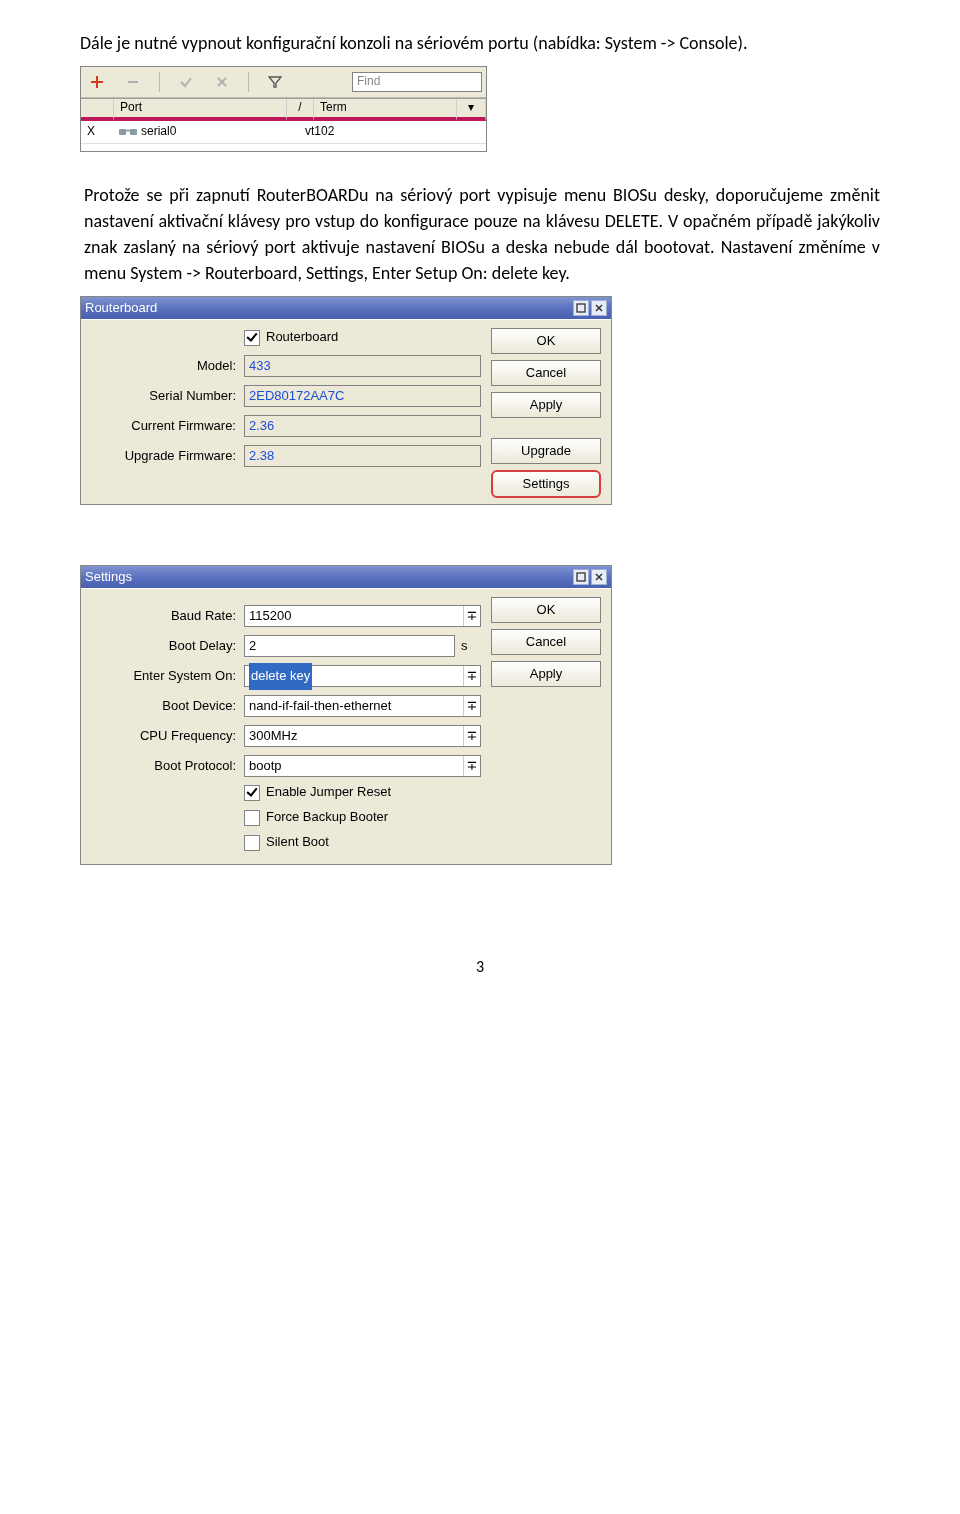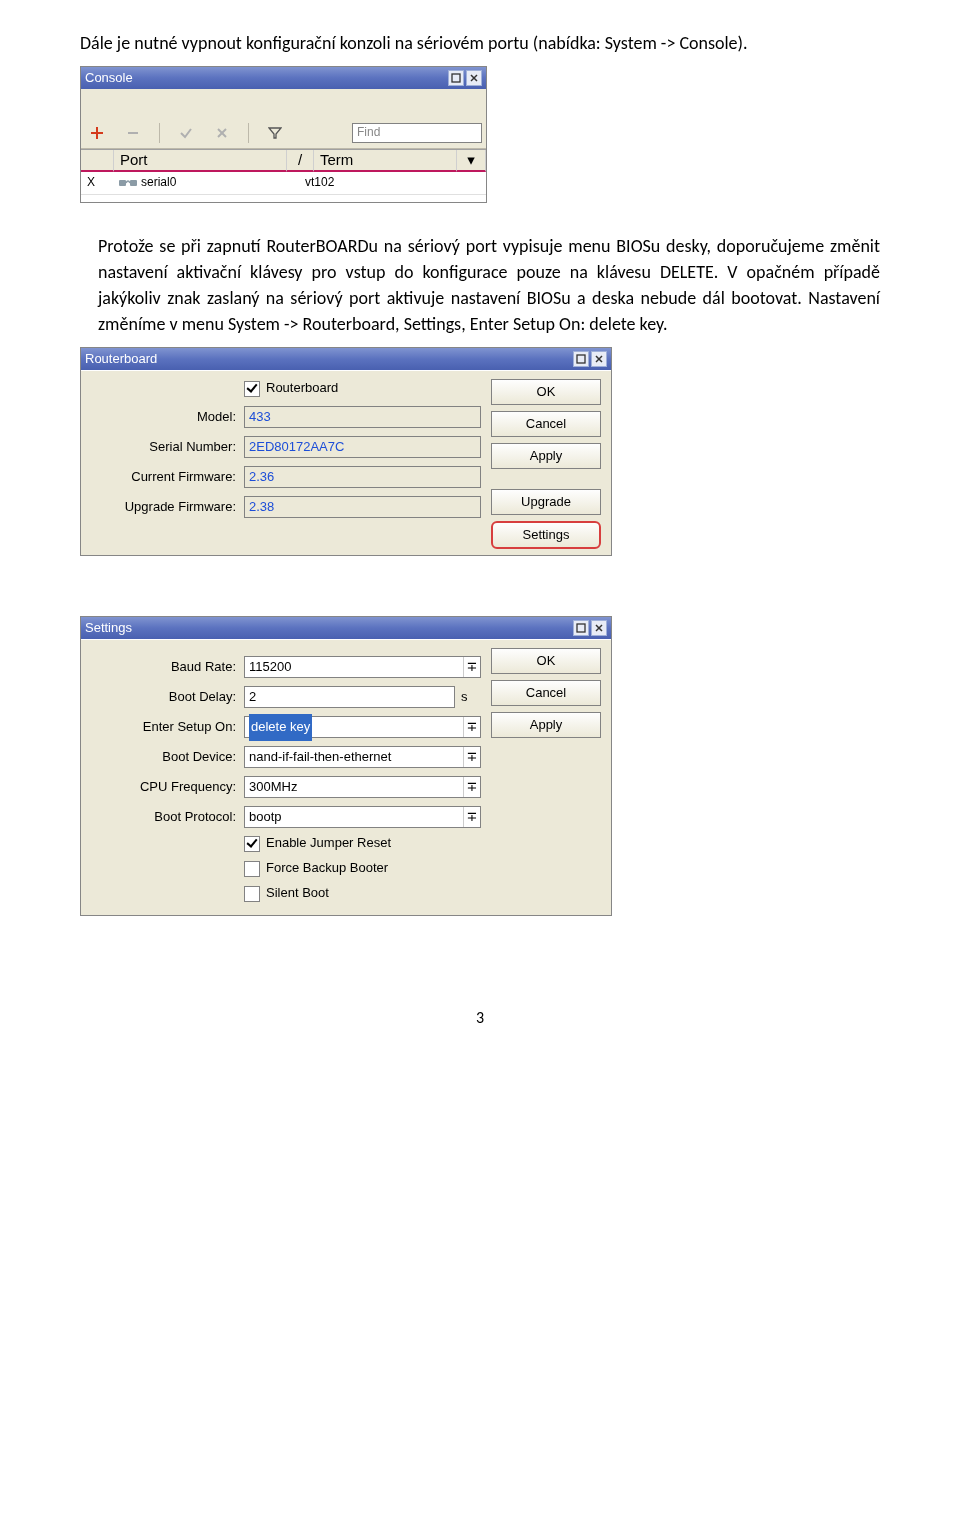--- a/index.html
+++ b/index.html
@@ -12,21 +12,21 @@
     background: #fff;
     width: 960px;
     box-sizing: border-box;
   }
   .para {
     text-align: justify;
     margin: 0 0 10px 0;
   }
   .para2 {
     text-align: justify;
-    margin: 30px 0 10px 18px;
+    margin: 30px 0 10px 4px;
   }
   .window {
     border: 1px solid #868686;
     background: #ece9d8;
     font-family: Tahoma, Arial, sans-serif;
     font-size: 13px;
     user-select: none;
   }
   .title-bar {
     background: linear-gradient(180deg,#8094d0 0%,#5b72bf 50%,#4960b0 100%);
@@ -55,21 +55,20 @@
   
   .console-window {
     width: 405px;
   }
   .toolbar {
     display: flex;
     align-items: center;
     padding: 3px 4px;
     border-bottom: 1px solid #bdb9aa;
     gap: 12px;
-    margin-top: 29px;
   }
   .tool-btn {
     width: 22px;
     height: 22px;
     border: 1px solid transparent;
     display: flex;
     align-items: center;
     justify-content: center;
   }
   .tool-sep {
@@ -92,22 +91,22 @@
   }
   .console-columns {
     display: flex;
     background: #fff;
     border-top: 1px solid #a0a0a0;
     height: 22px;
     align-items: stretch;
   }
   .col-head {
     border-right: 1px solid #cfcfcf;
-    border-bottom: 2px solid #be185d;
-    font-size: 15px;
+    border-bottom: 4px solid #be185d;
+    font-size: 12px;
     padding: 3px 6px;
     background: #ece9d8;
     display:flex; align-items:center;
   }
   .col-head.small { width: 20px; }
   .console-row {
     display: flex;
     background: #fff;
     height: 22px;
     border-bottom: 1px solid #e0e0e0;
@@ -213,34 +212,20 @@
     font-size: 16px;
   }
   .spacer { flex:1; }
 </style>
 </head>
 <body>
 
 <p class="para">Dále je nutné vypnout konfigurační konzoli na sériovém portu (nabídka: System -&gt; Console).</p>
 
 <div class="window console-window">
-  <div class="title-bar">
-    <span class="title-text">Console</span>
-    <span class="win-btn">
-      <svg viewBox="0 0 10 10">
-          <rect x="1" y="1" width="8" height="8" fill="none" stroke="#333" stroke-width="1.3"></rect>
-        </svg>
-    </span>
-    <span class="win-btn">
-      <svg viewBox="0 0 10 10">
-          <line x1="2" y1="2" x2="8" y2="8" stroke="#333" stroke-width="1.5"></line>
-          <line x1="8" y1="2" x2="2" y2="8" stroke="#333" stroke-width="1.5"></line>
-        </svg>
-    </span>
-  </div>
   <div class="toolbar">
     <span class="tool-btn">
       <svg width="14" height="14" viewBox="0 0 14 14">
           <rect x="6" y="1" width="2" height="12" fill="#d43a1c"></rect>
           <rect x="1" y="6" width="12" height="2" fill="#d43a1c"></rect>
         </svg>
     </span>
     <span class="tool-btn">
       <svg width="14" height="14" viewBox="0 0 14 14">
           <rect x="2" y="6" width="10" height="2" fill="#b0b0b0"></rect>
@@ -363,21 +348,21 @@
           <span>115200</span>
           <span class="select-arrow">∓</span>
         </div>
       </div>
       <div class="form-row">
         <div class="form-label">Boot Delay:</div>
         <div class="form-input">2</div>
         <div class="unit">s</div>
       </div>
       <div class="form-row">
-        <div class="form-label">Enter Setup On:</div>
+        <div class="form-label">Enter System On:</div>
         <div class="form-input">
           <span class="selected-text">delete key</span>
           <span class="select-arrow">∓</span>
         </div>
       </div>
       <div class="form-row">
         <div class="form-label">Boot Device:</div>
         <div class="form-input">
           <span>nand-if-fail-then-ethernet</span>
           <span class="select-arrow">∓</span>

